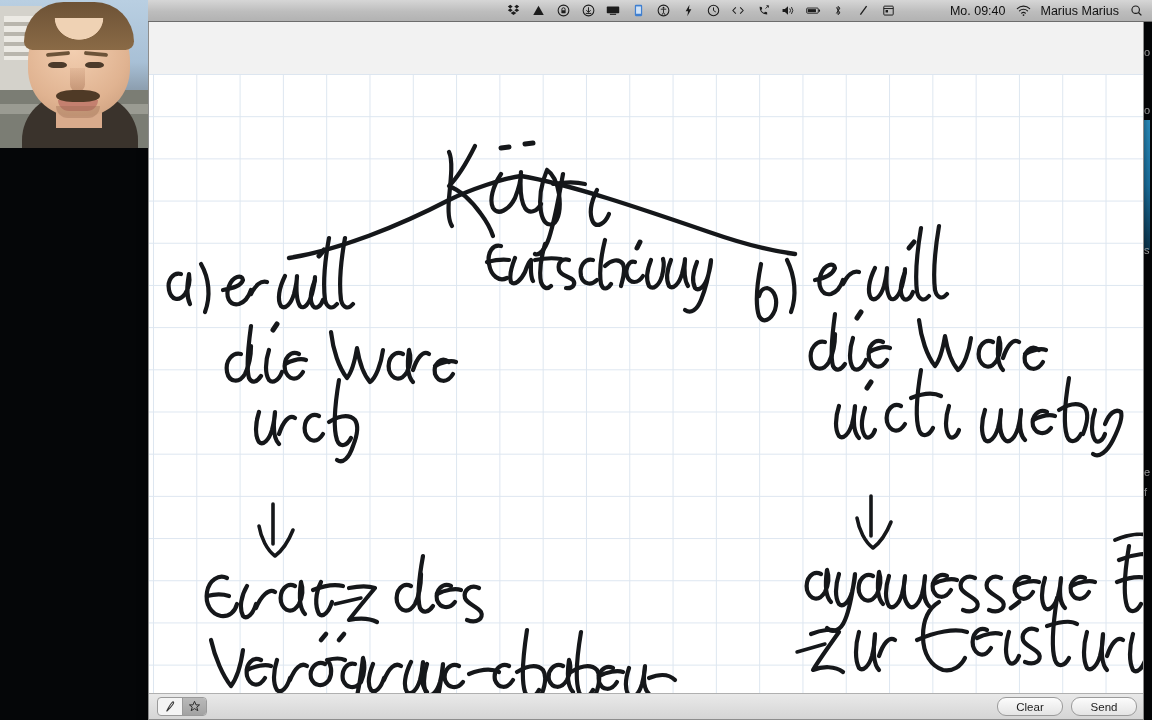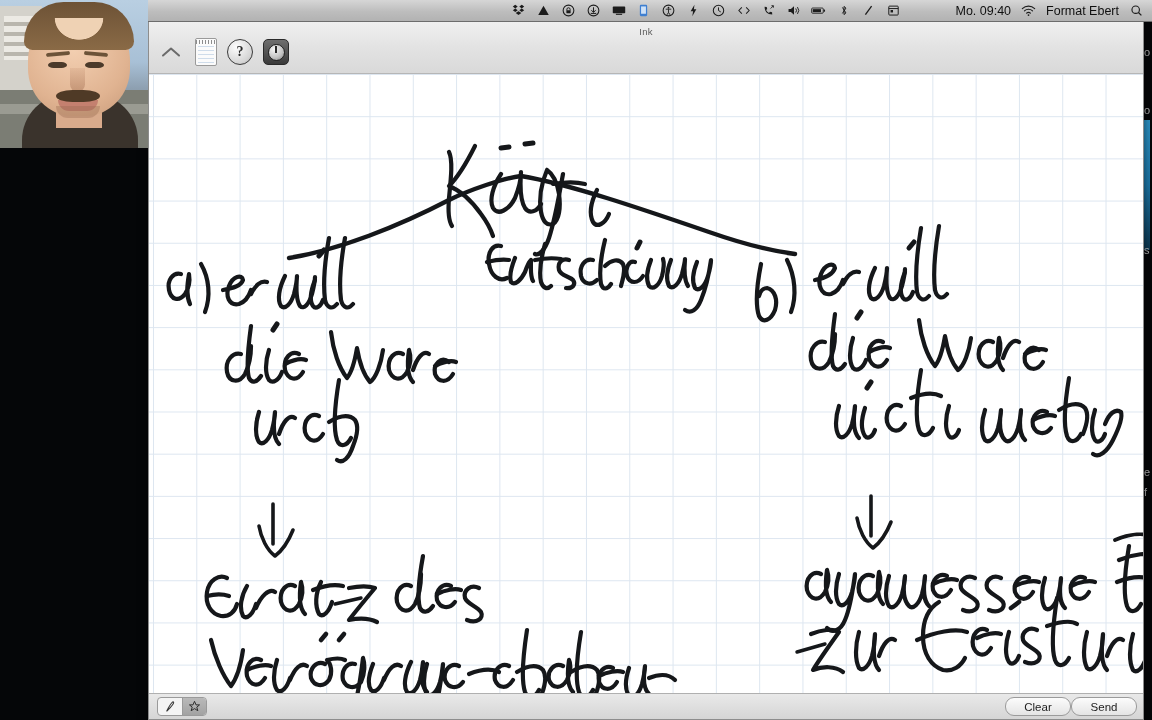--- a/index.html
+++ b/index.html
@@ -118,21 +118,21 @@
   #mode-toggle {
     display:flex; border:1px solid #9a9a9a; border-radius:4px; overflow:hidden;
     height:19px; background:#f4f4f4;
   }
   .seg {
     width:24px; display:flex; align-items:center; justify-content:center;
     font-size:13px; color:#3a3a3a;
   }
   .seg + .seg { border-left:1px solid #9a9a9a; }
   .seg.active { background:linear-gradient(180deg,#b9b9b9,#a2a2a2); color:#2a2a2a; }
-  #bottom-right { margin-left:auto; display:flex; }
+  #bottom-right { margin-left:auto; display:flex; gap:8px; }
   .pill {
     min-width:66px; height:19px; border:1px solid #9b9b9b; border-radius:9px;
     background:linear-gradient(180deg,#fcfcfc,#e4e4e4);
     font-size:11.5px; color:#1d1d1d;
     display:flex; align-items:center; justify-content:center; cursor:default;
   }
 
   
   #webcam {
     position:absolute; left:0; top:0; width:148px; height:148px;
@@ -298,52 +298,33 @@
           <rect x="4.4" y="7.4" width="3" height="3" fill="#1c1c1c"></rect>
         </svg>
     </span>
     <span id="clock">Mo. 09:40</span>
     <span class="sicon">
       <svg width="15" height="13" viewBox="0 0 18 16">
           <path d="M1.4 5.6a11 11 0 0 1 15.2 0M4 8.4a7.4 7.4 0 0 1 10 0M6.6 11.2a3.8 3.8 0 0 1 4.8 0" fill="none" stroke="#1c1c1c" stroke-width="1.4" stroke-linecap="round"></path>
           <circle cx="9" cy="13.6" r="1.1" fill="#1c1c1c"></circle>
         </svg>
     </span>
-    <span id="username">Format Ebert</span>
+    <span id="username">Marius Marius</span>
     <span class="sicon">
       <svg width="13" height="13" viewBox="0 0 16 16">
           <circle cx="7" cy="7" r="4.6" fill="none" stroke="#1c1c1c" stroke-width="1.4"></circle>
           <path d="M10.4 10.4 14 14" stroke="#1c1c1c" stroke-width="1.5" fill="none"></path>
         </svg>
     </span>
 
   </div>
 </div>
 
 <div id="ink-window">
 
-  <div id="titlebar">
-    <div id="window-title">Ink</div>
-
-    <div id="toolbar">
-      <div class="tb-btn" id="tb-collapse">
-        <svg width="22" height="14" viewBox="0 0 22 14">
-            <path d="M3 10.5 11 3.5l8 7" fill="none" stroke="#6b6b6b" stroke-width="2" stroke-linecap="round" stroke-linejoin="round"></path>
-          </svg>
-      </div>
-      <div class="tb-btn" id="tb-notepad">
-        <span class="rings"></span>
-        <span class="lines"></span>
-      </div>
-      <div class="tb-btn" id="tb-help">?</div>
-      <div class="tb-btn" id="tb-prefs">
-        <span class="knob"></span>
-      </div>
-    </div>
-  </div>
 
   <div id="canvas-wrap">
     <div id="grid"></div>
 
     <svg id="ink-svg" viewBox="0 0 996 620">
       <g fill="none" stroke="#15171a" stroke-width="4.2" stroke-linecap="round" stroke-linejoin="round">
 
         <g>
           <path d="M300 78 C 304 86, 302 104, 300 124 C 299 136, 299 146, 303 152"></path>
           <path d="M326 72 C 318 88, 308 104, 300 112 C 310 116, 322 126, 332 140 C 338 148, 342 156, 344 162"></path>

